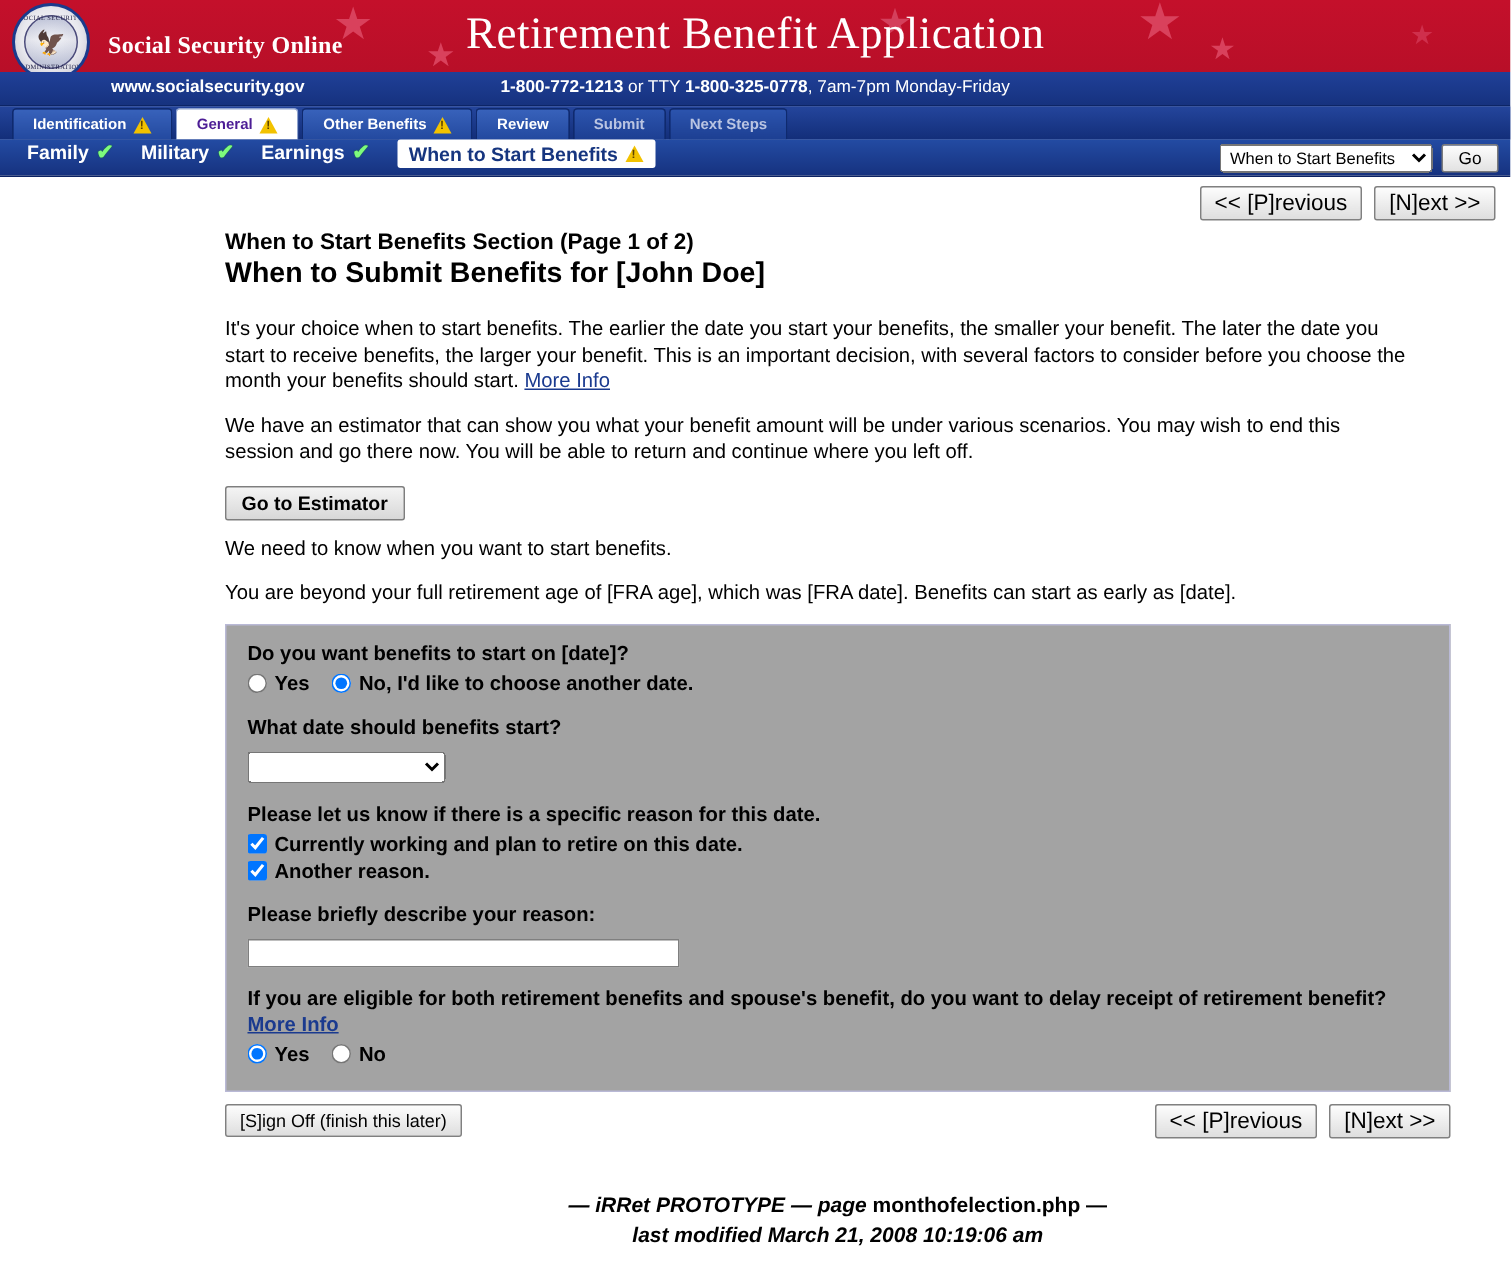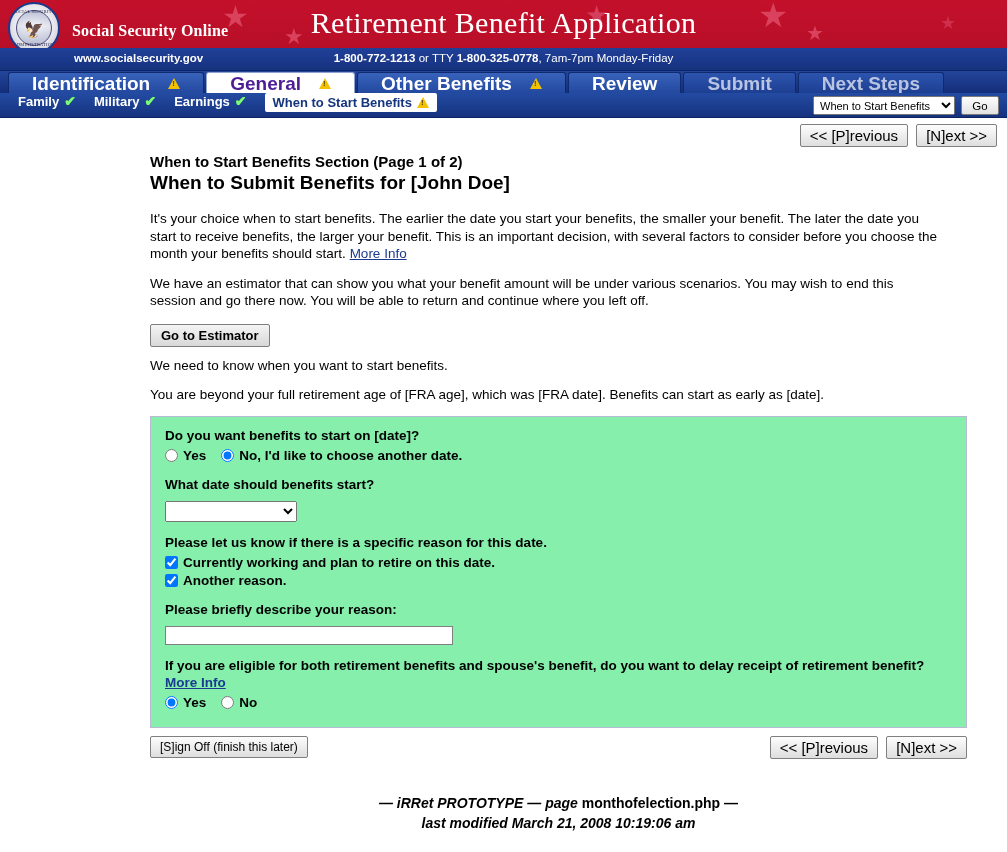--- a/index.html
+++ b/index.html
@@ -135,35 +135,35 @@
   .tabs {
     position: relative;
     display: flex;
     align-items: flex-end;
     height: 22px;
     gap: 2px;
   }
   .tab {
     height: 21px;
     line-height: 21px;
-    padding: 0 23px;
-    font-size: 19px;
+    padding: 0 13px;
+    font-size: 10px;
     font-weight: bold;
     color: #ffffff;
     background: #2c54ae;
     background: linear-gradient(180deg, #3862bb 0%, #23499f 100%);
     border-top-left-radius: 3px;
     border-top-right-radius: 3px;
     border: 1px solid #0f2a6e;
     border-bottom: none;
     box-sizing: border-box;
     white-space: nowrap;
     display: flex;
     align-items: center;
-    gap: 18px;
+    gap: 5px;
     cursor: pointer;
   }
   .tab.active {
     background: #ffffff;
     color: #4c1d95;
     border-color: #8fa3cf;
   }
   .tab.dim {
     color: #b9c4e2;
     background: linear-gradient(180deg, #2c54ae 0%, #1d3f92 100%);
@@ -305,21 +305,21 @@
     padding: 3px 10px;
     background: linear-gradient(180deg,#f4f4f4 0%,#d8d8d8 100%);
     border: 1px solid #7e7e7e;
     border-radius: 2px;
     cursor: pointer;
     margin: 2px 0 10px 0;
   }
 
   
   .panel {
-    background: #86efac;
+    background: #a3a3a3;
     border: 1px solid #b9b9d6;
     margin: 12px 0 0 0;
     padding: 10px 14px 14px 14px;
     box-sizing: border-box;
     width: 817px;
   }
   .q {
     font-size: 13.5px;
     font-weight: bold;
     margin: 0 0 4px 0;

